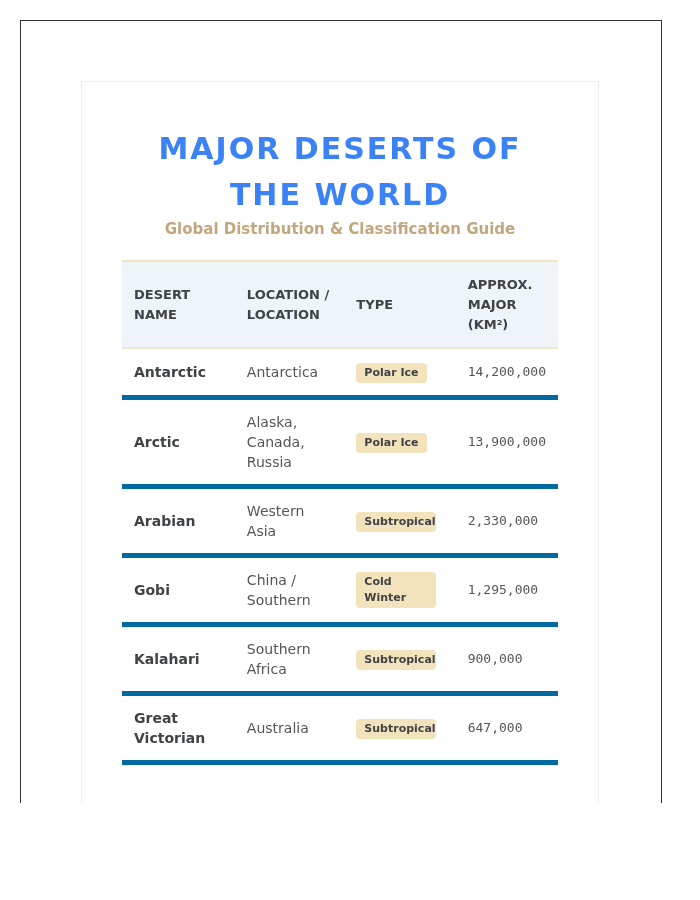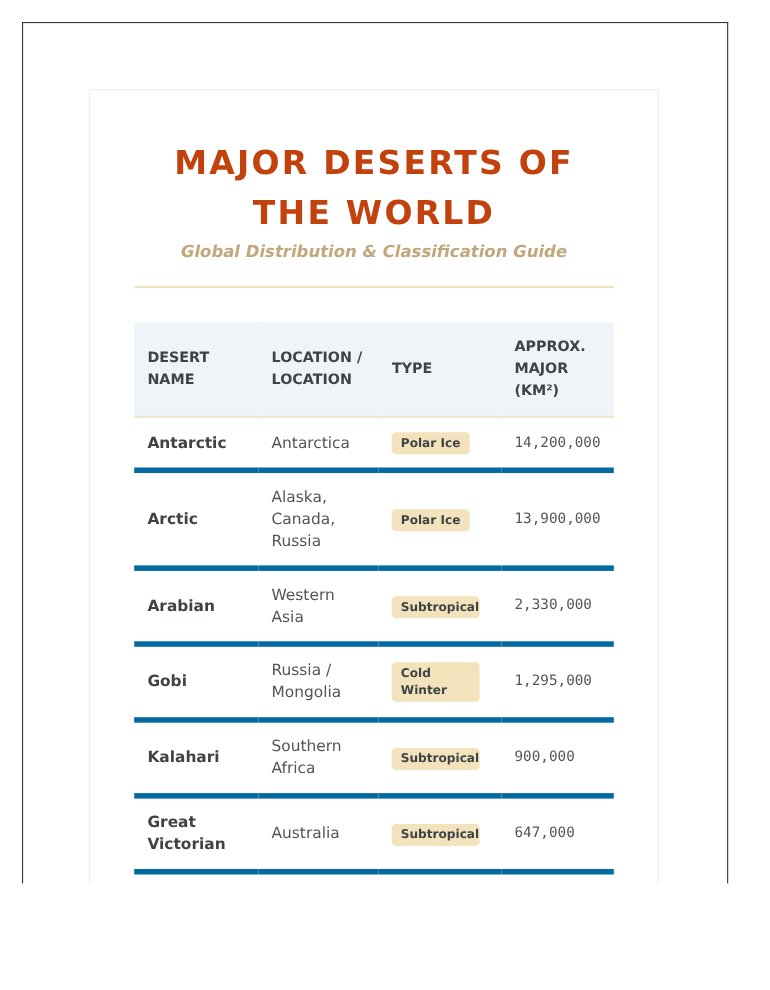--- a/index.html
+++ b/index.html
@@ -37,37 +37,35 @@
       box-sizing: border-box;
       padding: 0 40px;
     }
     .title {
       margin: 44px 0 0 0;
       text-align: center;
       font-size: 30px;
       line-height: 46px;
       font-weight: bold;
       letter-spacing: 2px;
-      color: #c2410c;
+      color: #3b82f6;
     }
     .subtitle {
       margin: 2px 0 0 0;
       text-align: center;
       font-size: 15px;
       font-weight: bold;
       color: #c3a67c;
-      font-style: italic;
     }
     .divider {
       margin-top: 22px;
       height: 2px;
       background: #efe3c2;
     }
     table {
-      margin-top: 31px;
       width: 100%;
       border-collapse: collapse;
       font-size: 14px;
       color: #444444;
     }
     thead th {
       background: #eef4f8;
       text-align: left;
       font-weight: bold;
       font-size: 13px;
@@ -142,21 +140,21 @@
           <td class="area">13,900,000</td>
         </tr>
         <tr>
           <td class="name">Arabian</td>
           <td class="loc">Western Asia</td>
           <td><span class="badge">Subtropical</span></td>
           <td class="area">2,330,000</td>
         </tr>
         <tr>
           <td class="name">Gobi</td>
-          <td class="loc">Russia / Mongolia</td>
+          <td class="loc">China / Southern</td>
           <td><span class="badge">Cold Winter</span></td>
           <td class="area">1,295,000</td>
         </tr>
         <tr>
           <td class="name">Kalahari</td>
           <td class="loc">Southern Africa</td>
           <td><span class="badge">Subtropical</span></td>
           <td class="area">900,000</td>
         </tr>
         <tr>

